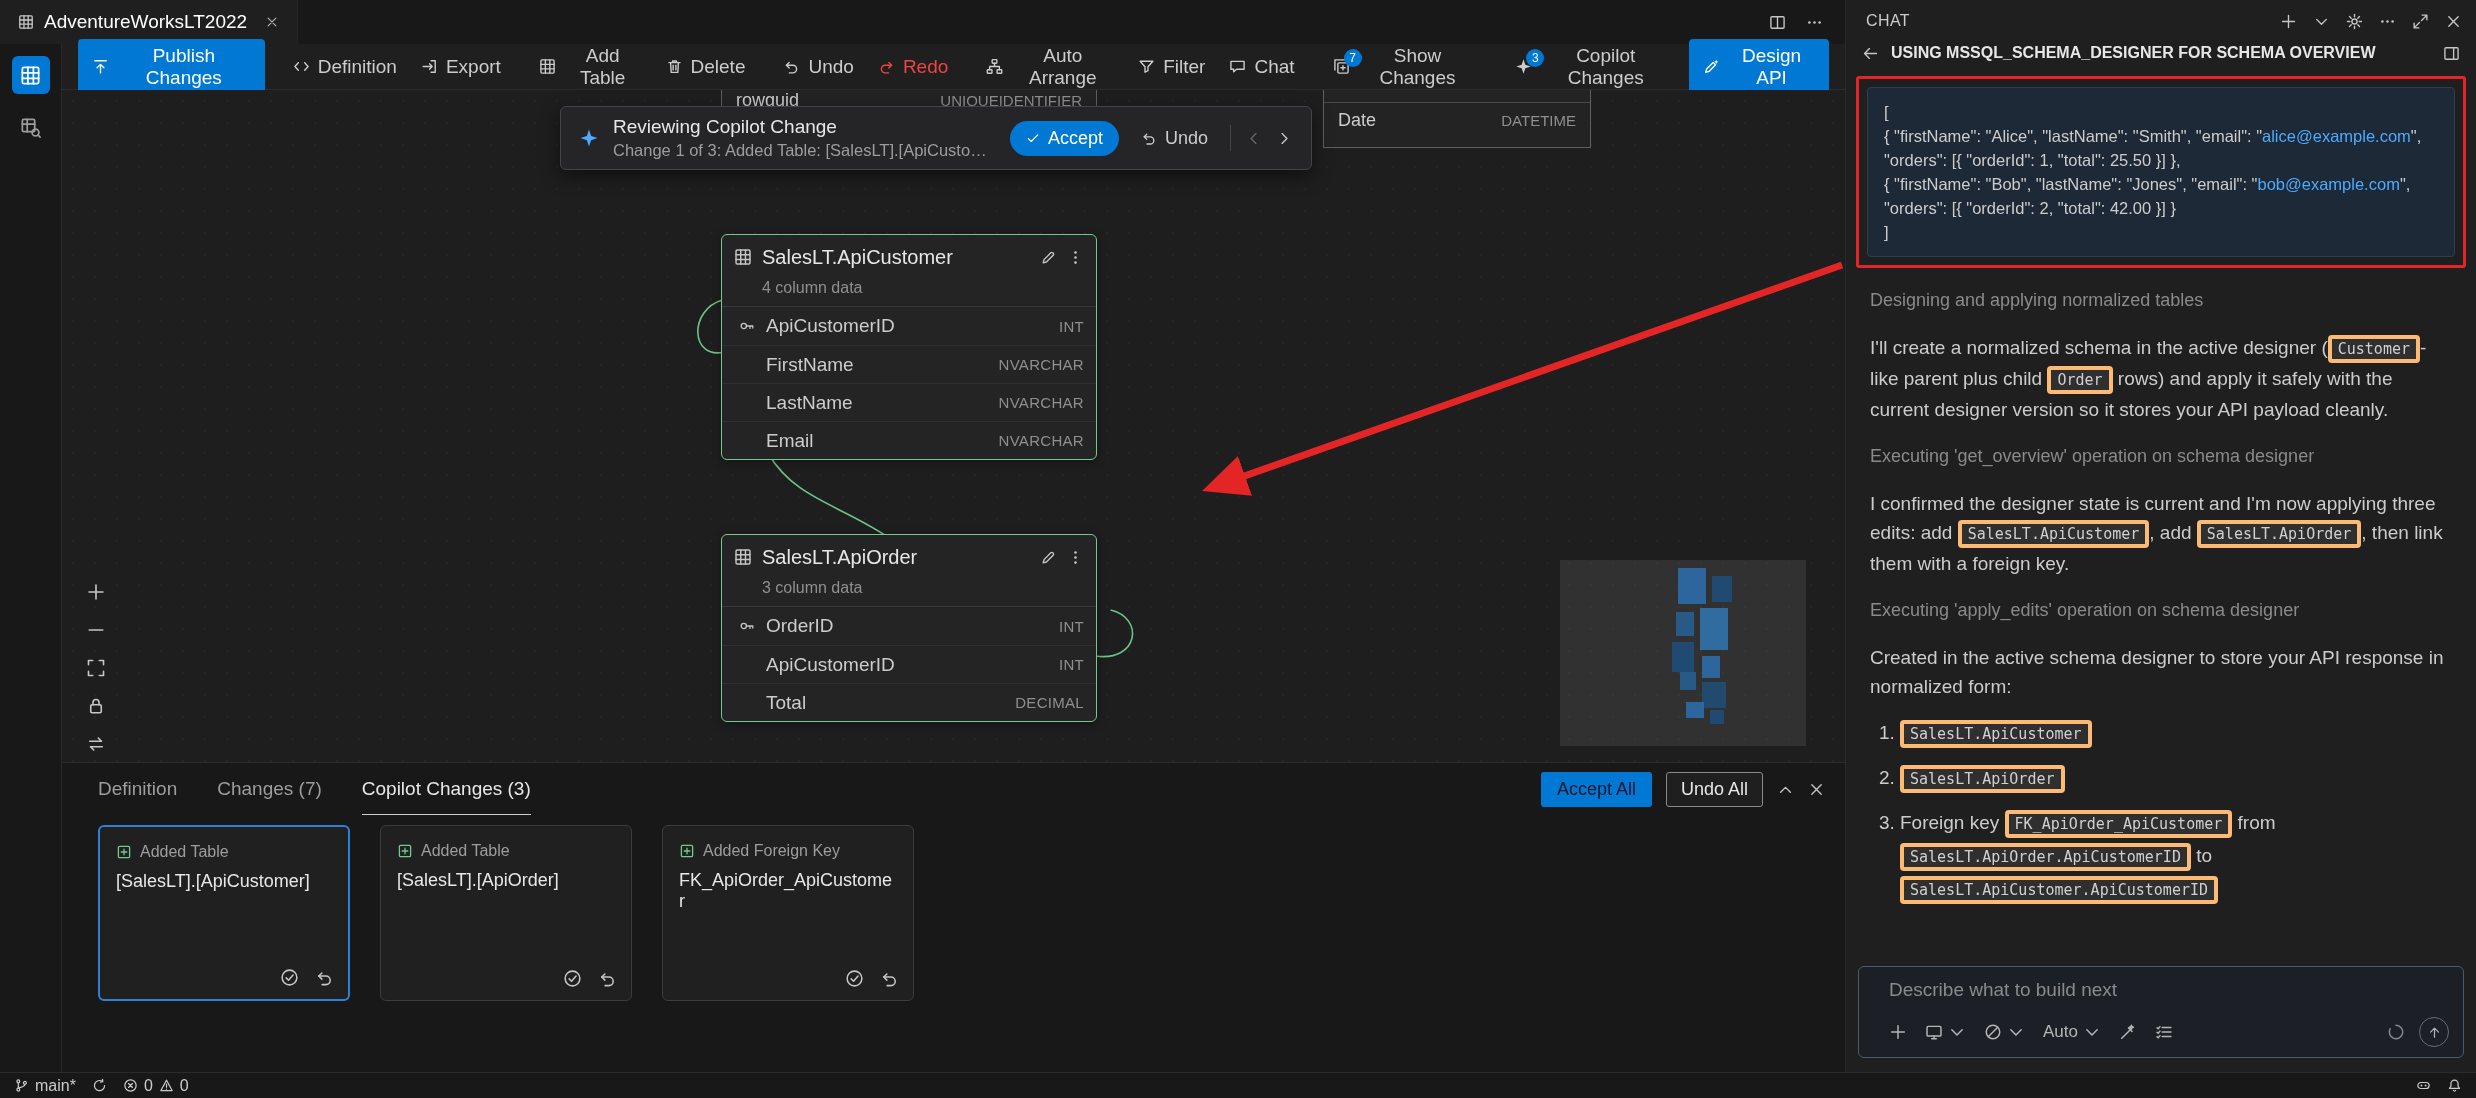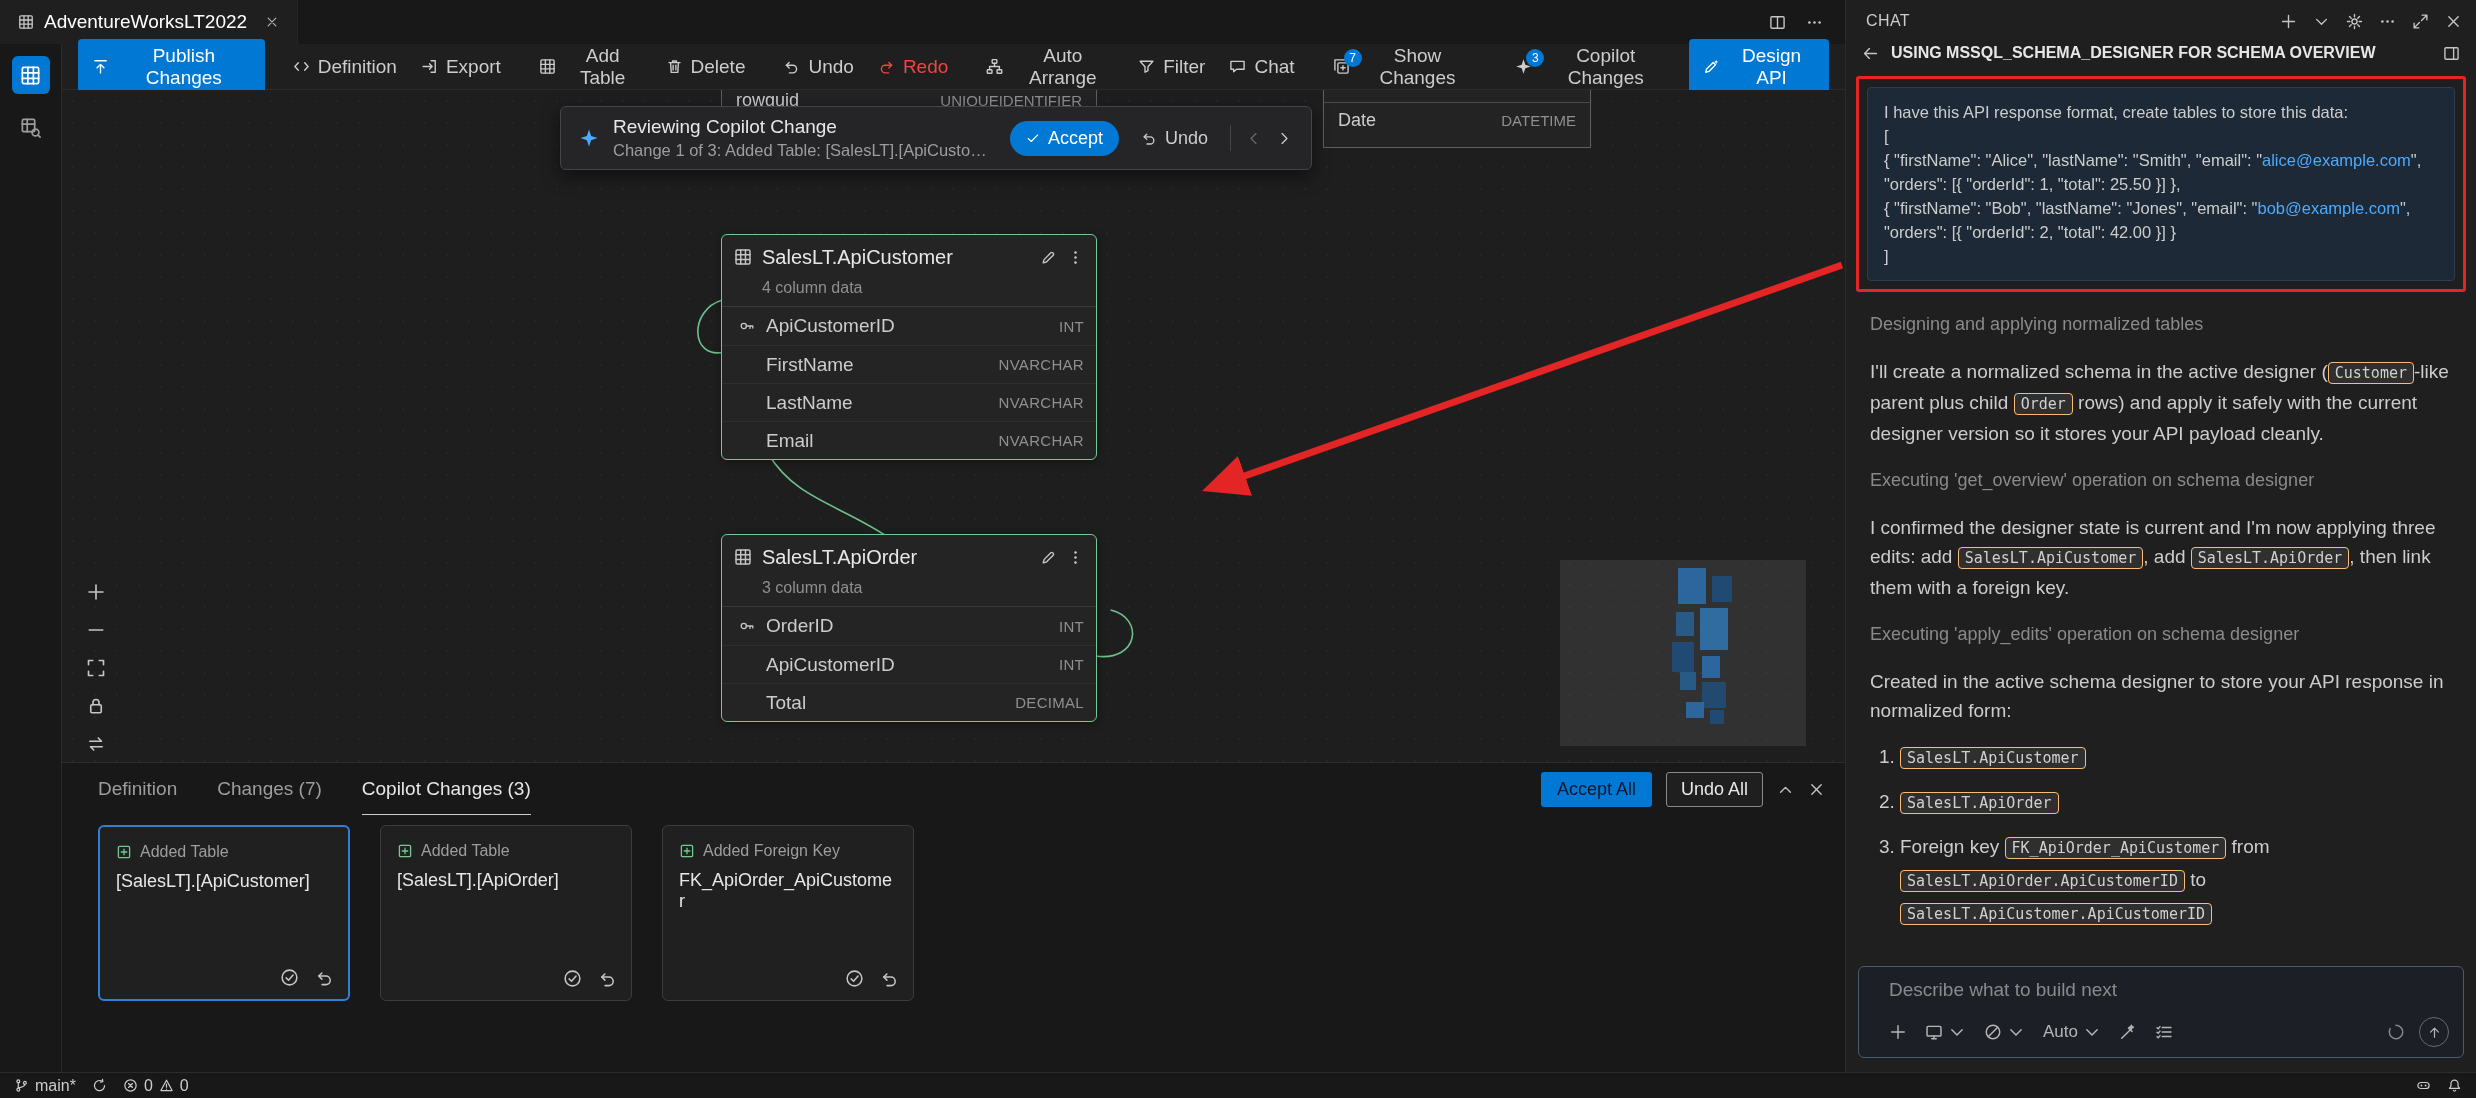--- a/index.html
+++ b/index.html
@@ -146,21 +146,21 @@
                display:flex; flex-direction:column; }
   .user-annotated { border:3px solid #e42525; border-radius:3px; padding:8px; flex:none; }
   .user-block { background:#1d2936; border:1px solid #2c3e52; border-radius:4px;
                 padding:12px 16px; font-size:16.5px; line-height:24px; color:#cccccc; }
   .user-line { white-space:pre-wrap; }
   .link { color:#4daafc; cursor:pointer; }
   .chat-flow { padding:0 14px; }
   .msg-status { color:#8a8a8a; font-size:18px; margin-top:22px; }
   .msg-para { color:#cccccc; font-size:19px; line-height:29px; margin-top:22px; }
   .chip { font-family:"DejaVu Sans Mono", monospace; font-size:15px; background:#2f2f2f;
-          border:1px solid #fdba74; border-radius:4px; padding:1px 6px; color:#d0d0d0;
+          border:4px solid #fdba74; border-radius:4px; padding:1px 6px; color:#d0d0d0;
           white-space:nowrap; }
   .msg-ol { margin:16px 0 0 0; padding-left:30px; font-size:19px; color:#cccccc; }
   .msg-ol li { margin-top:12px; line-height:32px; }
 
   .chat-input-wrap { padding:10px 12px 14px 12px; flex:none; }
   .chat-input { border:1px solid #4a5b6e; border-radius:6px; background:#1c2026;
                 padding:12px 14px 10px 30px; display:flex; flex-direction:column; gap:16px; }
   .ci-placeholder { font-size:19px; color:#8a8a8a; }
   .ci-controls { display:flex; align-items:center; gap:18px; color:#b5b5b5; }
   .ci-controls .ico { font-size:18px; cursor:pointer; }
@@ -735,21 +735,20 @@
         <span class="ico">
             <svg viewBox="0 0 16 16" fill="none" stroke="currentColor" stroke-width="1.3" stroke-linecap="round" stroke-linejoin="round">
               <rect x="1.8" y="2.6" width="12.4" height="10.8" rx="1"></rect>
               <path d="M10 2.6v10.8"></path>
             </svg>
           </span>
       </div>
       <div class="chat-body">
         <div class="user-annotated">
           <div class="user-block" id="user-block">
-              <div class="user-line"><span>I have this API response format, create tables to store this data:</span></div>
               <div class="user-line"><span>[</span></div>
               <div class="user-line"><span>{ "firstName": "Alice", "lastName": "Smith", "email": "</span><span class="link">alice@example.com</span><span>",</span></div>
               <div class="user-line"><span>"orders": [{ "orderId": 1, "total": 25.50 }] },</span></div>
               <div class="user-line"><span>{ "firstName": "Bob", "lastName": "Jones", "email": "</span><span class="link">bob@example.com</span><span>",</span></div>
               <div class="user-line"><span>"orders": [{ "orderId": 2, "total": 42.00 }] }</span></div>
               <div class="user-line"><span>]</span></div>
             </div>
         </div>
         <div class="chat-flow" id="chat-flow">
             <div class="msg-status">Designing and applying normalized tables</div>

